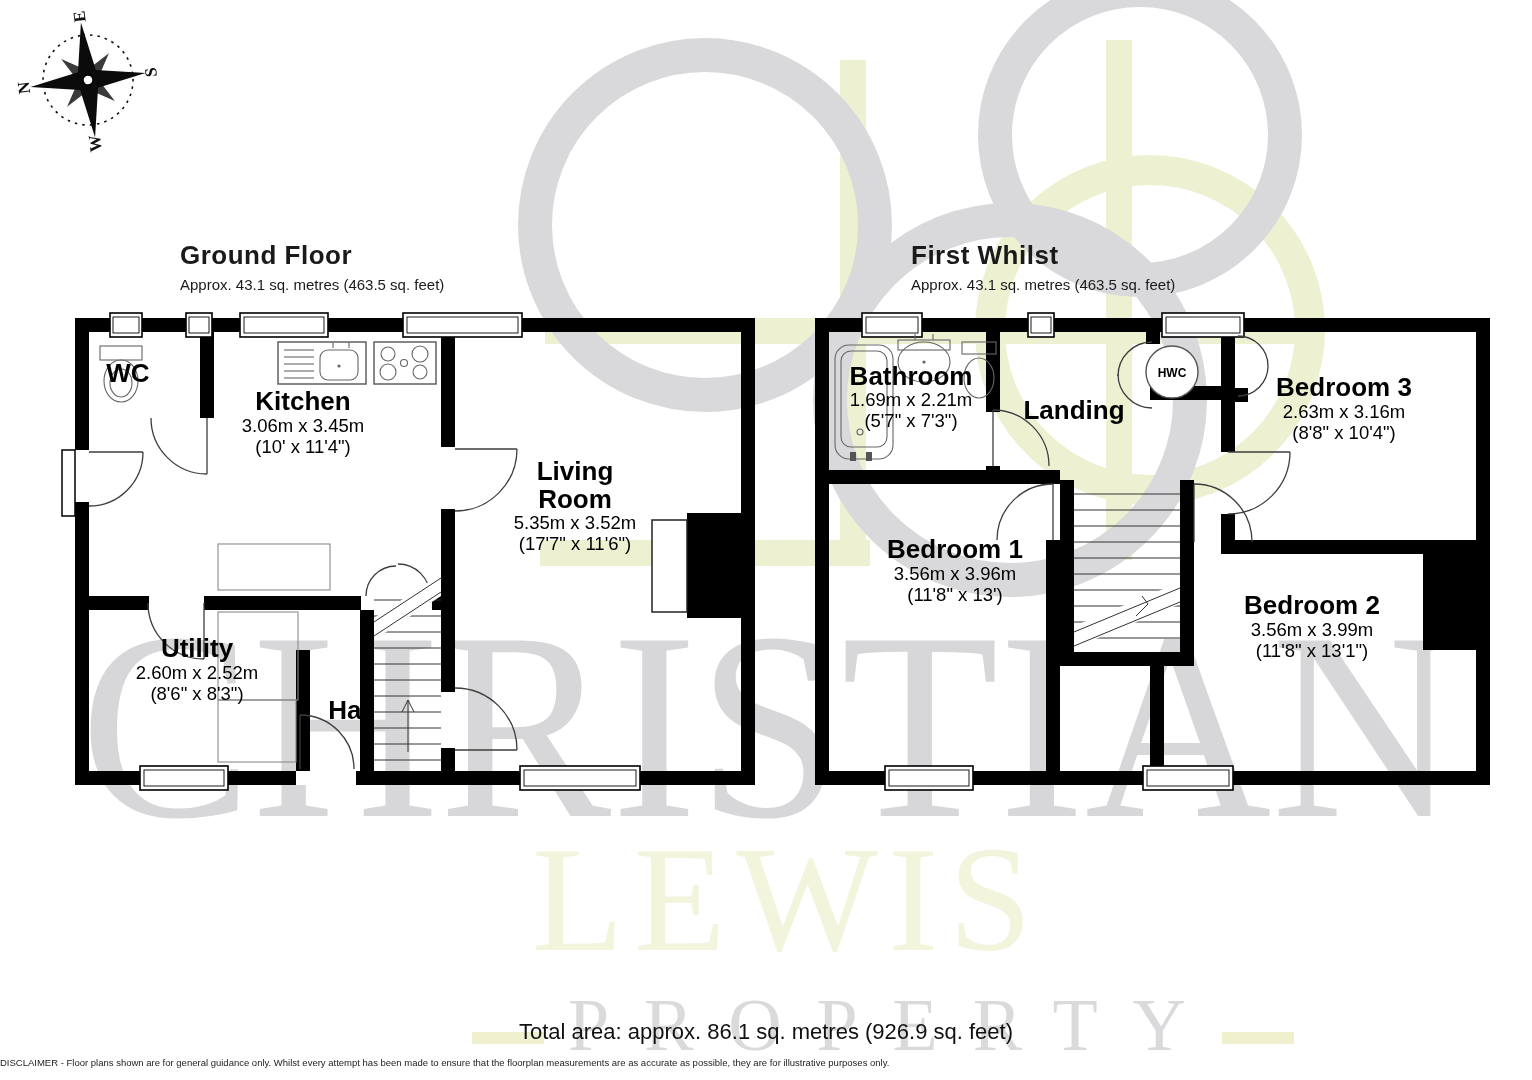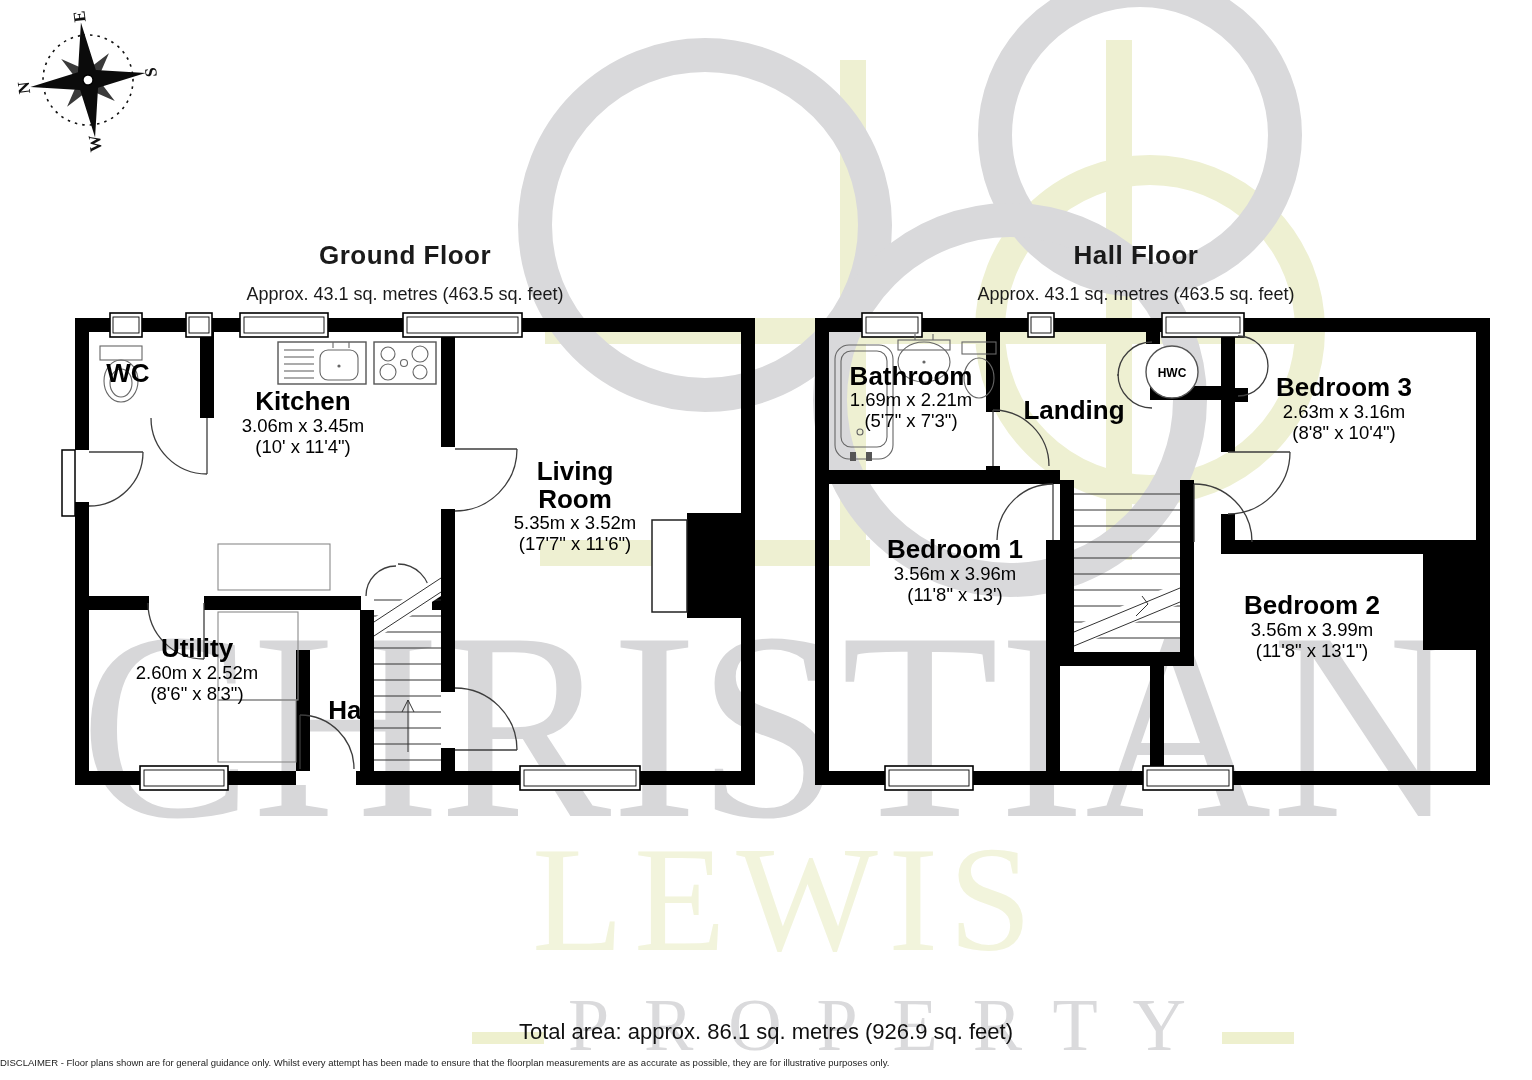--- a/index.html
+++ b/index.html
@@ -1,22 +1,22 @@
 <!DOCTYPE html>
 <html><head>
 <meta charset="utf-8">
 <style>
   html,body{margin:0;padding:0;background:#fff;}
   .canvas{position:relative;width:1532px;height:1080px;background:#ffffff;overflow:hidden;
           font-family:"Liberation Sans",sans-serif;}
   .layer{position:absolute;left:0;top:0;width:1532px;height:1080px;}
   
-  .floor-title{position:absolute;text-align:center;color:#1a1a1a;}
+  .floor-title{position:absolute;color:#1a1a1a;}
   .floor-title .t{font-size:26px;font-weight:bold;letter-spacing:.5px;}
-  .floor-title .s{font-size:18px;margin-top:13px;}
+  .floor-title .s{font-size:15px;margin-top:5px;}
   
   .total-area{position:absolute;left:0;top:1019px;width:1532px;text-align:center;
               font-size:22px;color:#111;}
   .disclaimer{position:absolute;left:0;top:1057px;width:1532px;text-align:left;
               font-size:9.5px;color:#222;}
   
   .wall{fill:#000;}
   .win{fill:#fff;stroke:#000;stroke-width:1.6;}
   .win-in{fill:none;stroke:#000;stroke-width:.9;}
   .gap{fill:#fff;}
@@ -294,19 +294,19 @@
       <text class="room-dim" x="1312" y="636">3.56m x 3.99m</text>
       <text class="room-dim" x="1312" y="657">(11'8" x 13'1")</text>
     </g>
   </svg>
 
   <div class="floor-title" style="left:180px;top:240px;width:450px;">
     <div class="t">Ground Floor</div>
     <div class="s">Approx. 43.1 sq. metres (463.5 sq. feet)</div>
   </div>
   <div class="floor-title" style="left:911px;top:240px;width:450px;">
-    <div class="t">Hall Floor</div>
+    <div class="t">First Whilst</div>
     <div class="s">Approx. 43.1 sq. metres (463.5 sq. feet)</div>
   </div>
 
   <div class="total-area">Total area: approx. 86.1 sq. metres (926.9 sq. feet)</div>
   <div class="disclaimer">DISCLAIMER -  Floor plans shown are for general guidance only. Whilst every attempt has been made to ensure that the floorplan measurements are as accurate as possible, they are for illustrative purposes only.</div>
 </div>
 
 </body></html>

